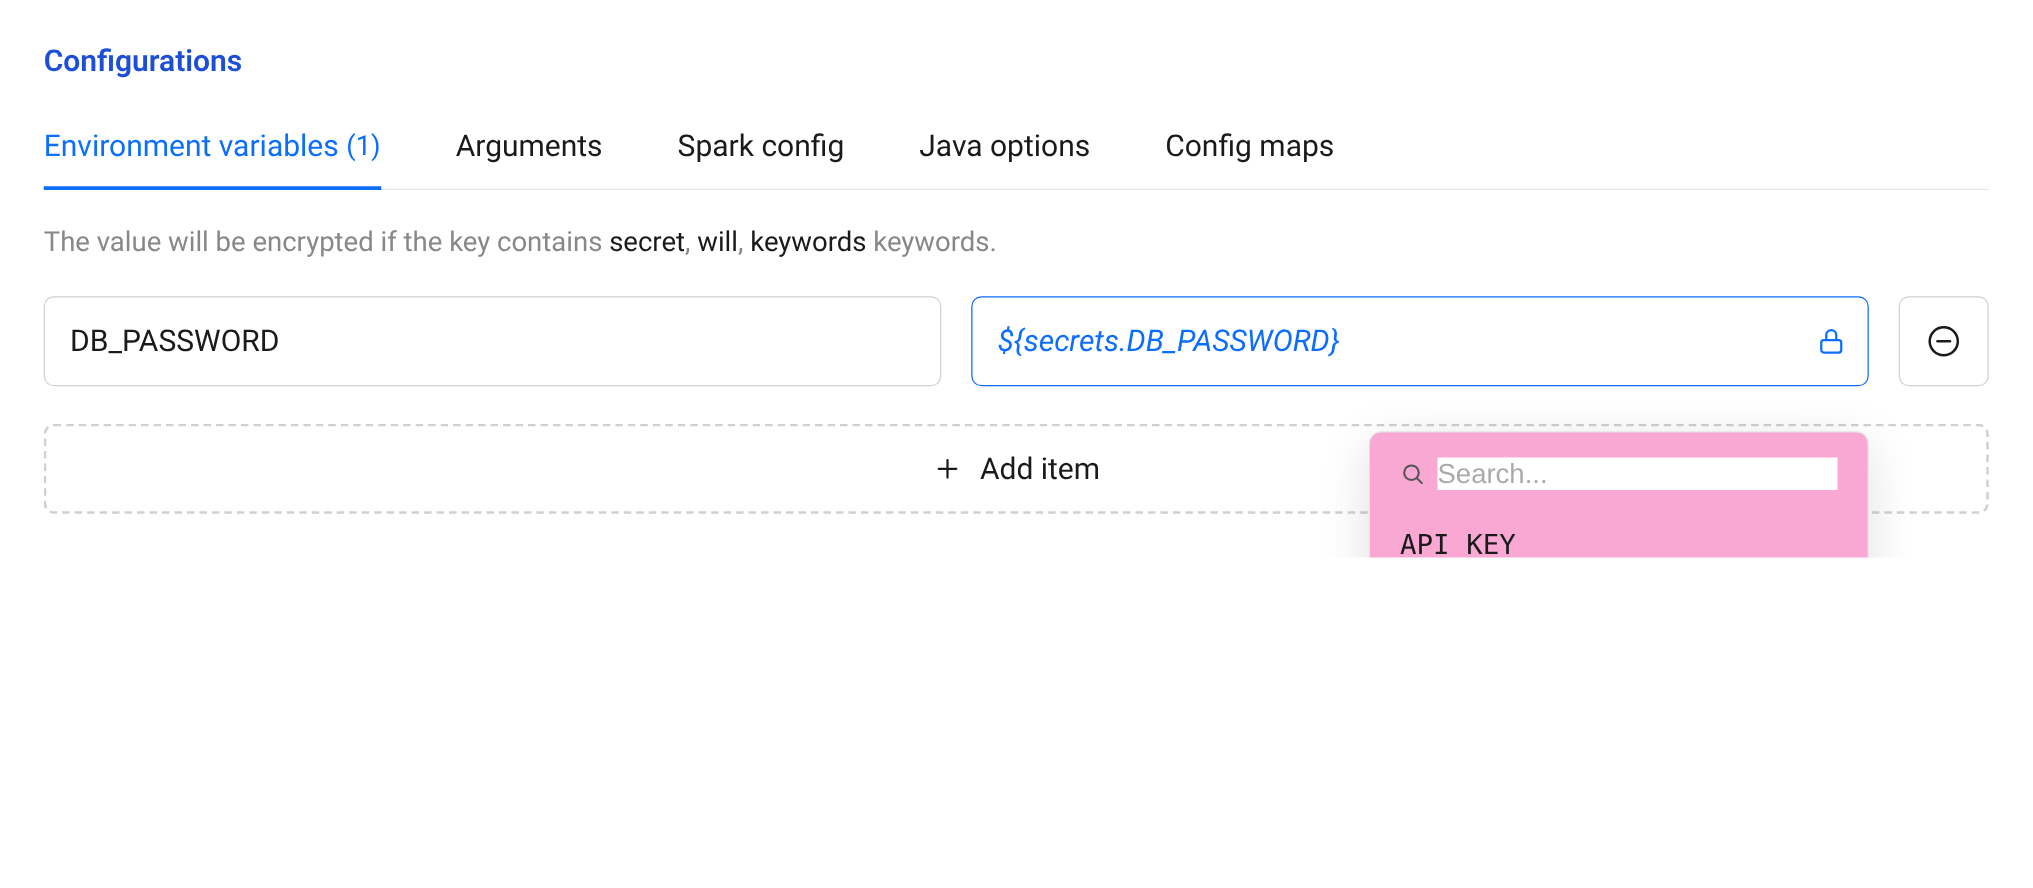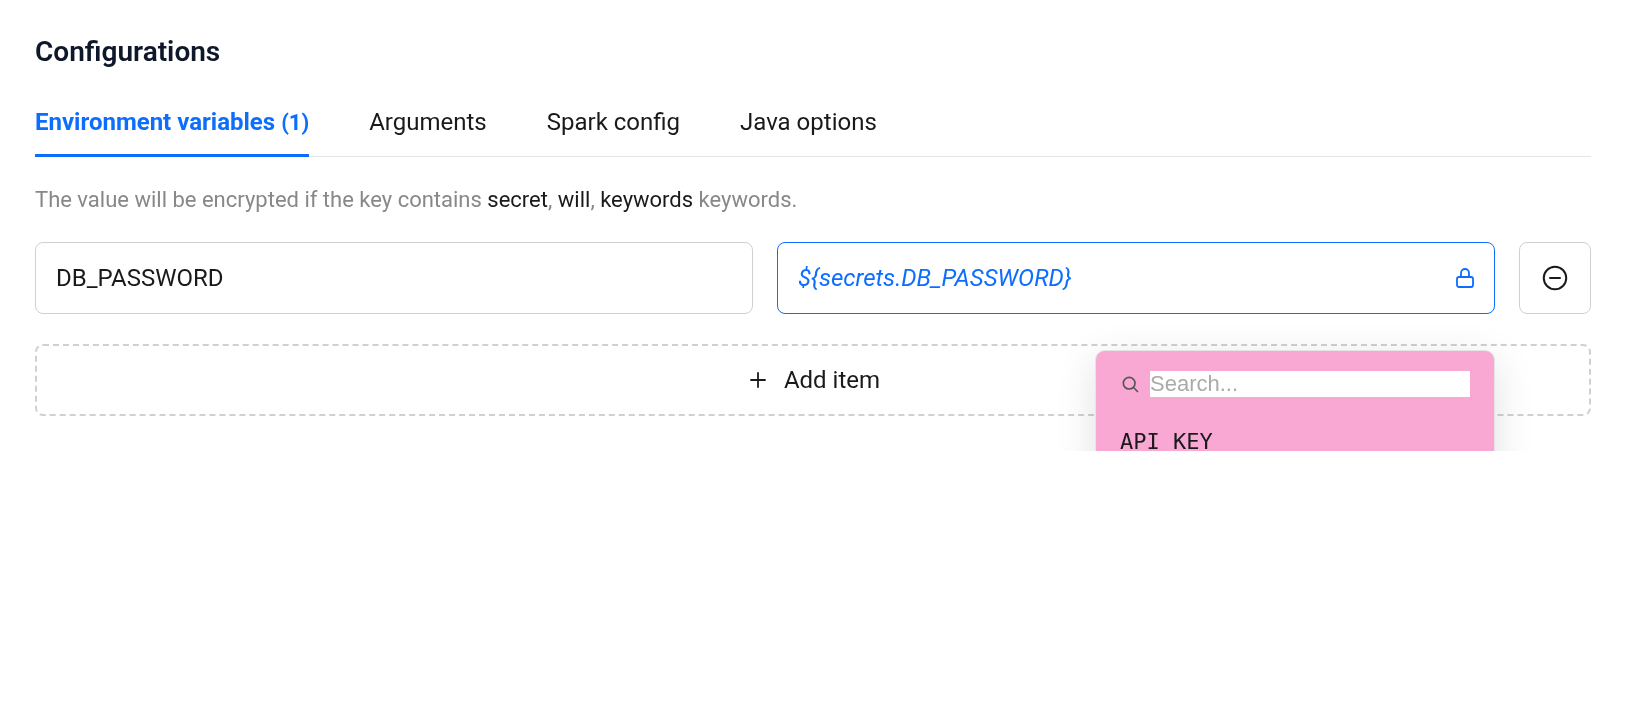--- a/index.html
+++ b/index.html
@@ -7,45 +7,45 @@
       margin: 0;
       padding: 0;
     }
     body {
       font-family: -apple-system, BlinkMacSystemFont, "Segoe UI", Roboto, Helvetica, Arial, sans-serif;
       background: #fff;
       padding: 35px 35px;
       color: #1a1a1a;
     }
     .page-title {
-      font-size: 28px;
+      font-size: 24px;
       font-weight: 600;
       margin-bottom: 40px;
-      color: #0f172a;
+      color: #1d4ed8;
     }
     .tabs {
       display: flex;
       gap: 60px;
       border-bottom: 1px solid #e5e5e5;
       margin-bottom: 30px;
     }
     .tab {
       padding: 0 0 20px 0;
       font-size: 24px;
       font-weight: 400;
       color: #1a1a1a;
       cursor: pointer;
       position: relative;
       display: flex;
       align-items: center;
       gap: 6px;
     }
     .tab.active {
       color: #0d6efd;
-      font-weight: 700;
+      font-weight: 400;
     }
     .tab.active::after {
       content: "";
       position: absolute;
       bottom: -1px;
       left: 0;
       right: 0;
       height: 3px;
       background: #0d6efd;
     }
@@ -178,20 +178,23 @@
     <span class="tab-count">(1)</span>
   </div>
   <div class="tab">
     <span>Arguments</span>
   </div>
   <div class="tab">
     <span>Spark config</span>
   </div>
   <div class="tab">
     <span>Java options</span>
+  </div>
+  <div class="tab">
+    <span>Config maps</span>
   </div>
 </div>
 
 <p class="helper-text">
   <span>The value will be encrypted if the key contains </span><span class="kw">secret</span><span>, </span><span class="kw">will</span><span>, </span><span class="kw">keywords</span><span> keywords.</span>
 </p>
 
 <div class="row">
   <div class="input-wrap">
     <input type="text" class="text-input" value="DB_PASSWORD" style="">

